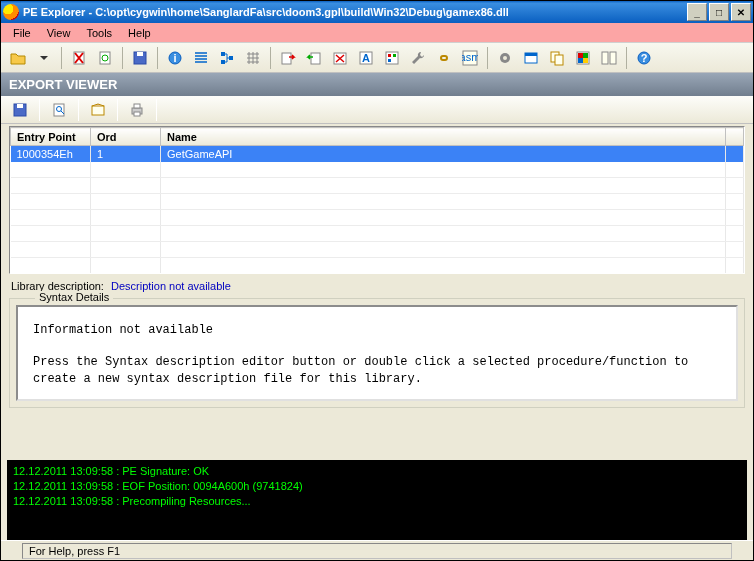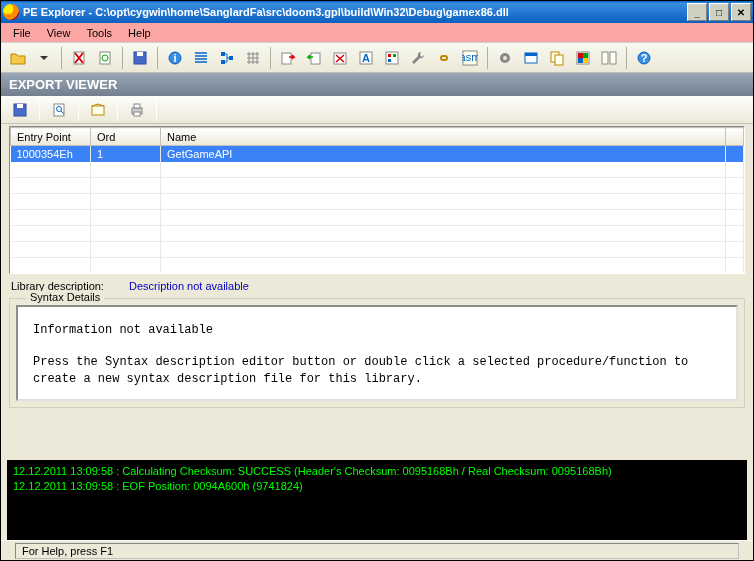--- a/index.html
+++ b/index.html
@@ -13,34 +13,34 @@
 .menubar span{padding:2px 8px;cursor:pointer}
 .toolbar{background:linear-gradient(to bottom,#f8f8f0,#ece9d8);height:30px;display:flex;align-items:center;padding:0 4px;border-bottom:1px solid #c0c0c0}
 .tbbtn{width:24px;height:24px;margin:0 1px;display:flex;align-items:center;justify-content:center;cursor:pointer;border:1px solid transparent;border-radius:3px}
 .tsep{width:1px;height:22px;background:#b0b0a0;margin:0 4px}
 .panel-title{background:linear-gradient(to bottom,#9aa7b7,#717e8e);color:#fff;font-weight:bold;font-size:13px;padding:4px 8px}
 .toolbar2{background:linear-gradient(to bottom,#fdfdfa,#ece9d8);height:28px;display:flex;align-items:center;padding:0 4px;border-bottom:1px solid #c0c0c0}
 .tb2{width:28px;height:24px;margin:0 1px;display:flex;align-items:center;justify-content:center;cursor:pointer;border:1px solid transparent}
 .vsep{width:1px;height:22px;background:#b0b0a0;margin:0 4px;border-right:1px solid #fff}
 .table-wrap{margin:2px 8px 2px 8px;height:148px;overflow:auto;border:1px solid #888;border-right-color:#fff;border-bottom-color:#fff;background:#fff}
 table{width:100%;border-collapse:collapse}
-th{background:linear-gradient(to bottom,#fff,#ece9d8);border:1px solid #c0c0c0;text-align:left;padding:2px 6px;font-weight:normal;height:18px}
+th{background:linear-gradient(to bottom,#fff,#ece9d8);border:1px solid #c0c0c0;text-align:left;padding:2px 6px;font-weight:bold;height:18px}
 td{border-right:1px solid #e8e8e8;padding:0 6px;height:16px}
 tr.sel td{background:#3b82f6;color:#fff}
 tr.empty td{border-bottom:1px solid #ececec;height:16px}
 .libdesc{padding:4px 10px}
 .libdesc .lbl{color:#000}
-.libdesc .val{color:#0000c0;margin-left:22px}
+.libdesc .val{color:#0000c0;margin-left:4px}
 .fieldset{margin:2px 8px;border:1px solid #d0d0c0;padding:6px 6px 0 6px;height:110px;position:relative}
-.fieldset .legend{position:absolute;top:-8px;left:16px;background:#ece9d8;padding:0 4px;font-size:11px}
+.fieldset .legend{position:absolute;top:-8px;left:25px;background:#ece9d8;padding:0 4px;font-size:11px}
 .syntax-body{background:#fff;border:2px inset #e0e0e0;padding:15px;height:96px;overflow:auto;font-family:"Courier New",monospace;font-size:12px;white-space:pre-wrap;line-height:1.35}
 .content-area{background:#ece9d8;height:calc(100% - 22px - 20px - 30px - 20px);display:flex;flex-direction:column}
 .console{background:#000;color:#00ff00;font-family:"Courier New",monospace;font-size:11px;padding:4px 6px;height:83px;overflow:auto;border-top:3px solid #ece9d8;margin:0 6px}
 .console div{white-space:nowrap;line-height:1.35}
-.statusbar{height:20px;background:#ece9d8;border-top:1px solid #fff;display:flex;align-items:center;padding:0 14px}
+.statusbar{height:20px;background:#ece9d8;border-top:1px solid #fff;display:flex;align-items:center;padding:0 21px}
 .statusbar .cell{border:1px solid #c0c0c0;border-top-color:#888;border-left-color:#888;padding:1px 6px;flex:1}
 svg{display:block}
 </style>
 </head>
 <body>
 
 <div class="titlebar">
   <span class="appicon"></span>
   <span class="title">PE Explorer - C:\opt\cygwin\home\SanglardFa\src\doom3.gpl\build\Win32\Debug\gamex86.dll</span>
   <div class="winbtns">
@@ -312,20 +312,21 @@
   <div class="fieldset">
     <div class="legend">Syntax Details</div>
     <div class="syntax-body">Information not available
 
 Press the Syntax description editor button or double click a selected procedure/function to create a new syntax description file for this library.</div>
   </div>
 
   <div style="flex:1"></div>
 
   <div class="console">
-    <div>12.12.2011 13:09:58 : Calculating Checksum: SUCCESS (Header's Checksum: 0095168Bh / Real Checksum: 0095168Bh)</div>
+    <div>12.12.2011 13:09:58 : PE Signature: OK</div>
     <div>12.12.2011 13:09:58 : EOF Position: 0094A600h  (9741824)</div>
+    <div>12.12.2011 13:09:58 : Precompiling Resources...</div>
   </div>
 </div>
 
 <div class="statusbar">
   <div class="cell">For Help, press F1</div>
 </div>
 
 </body></html>

